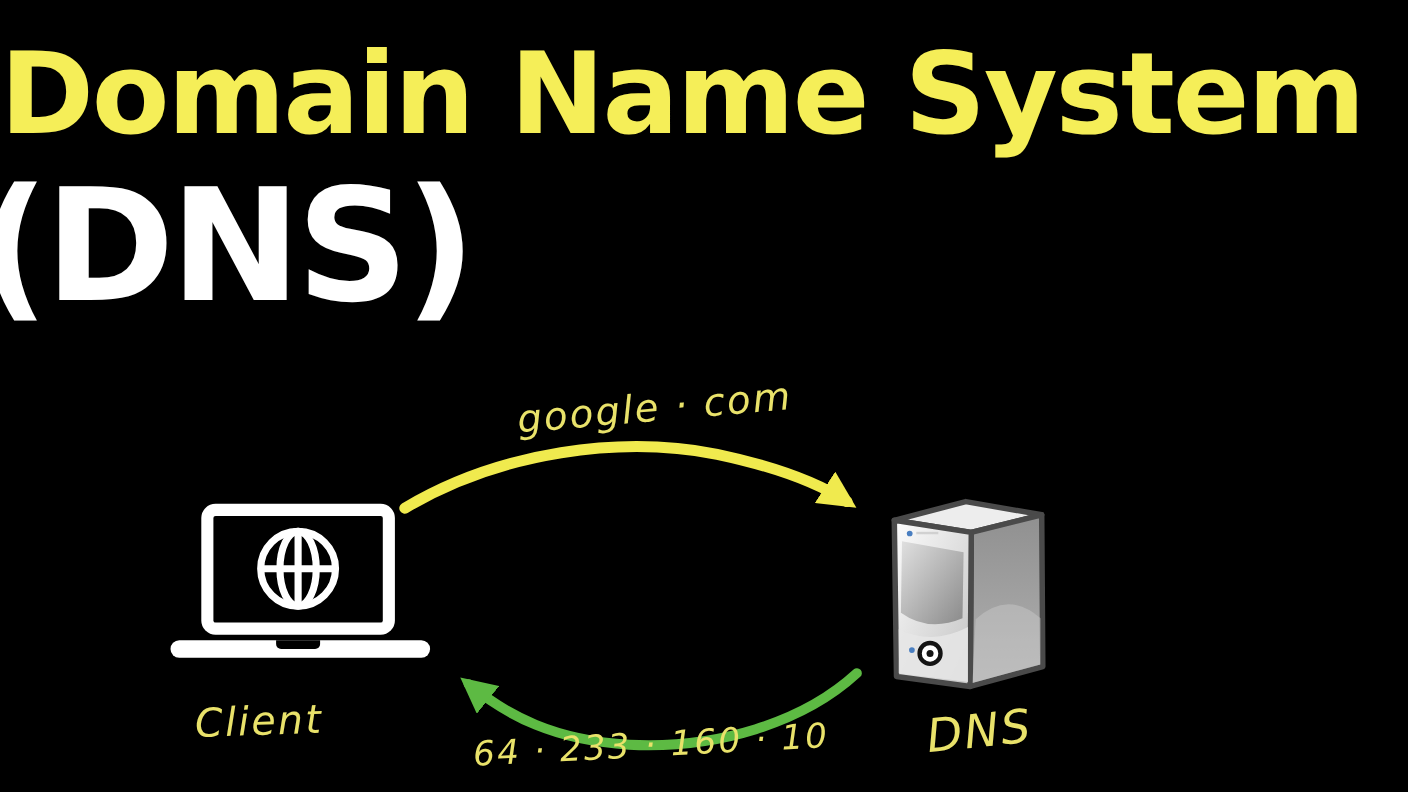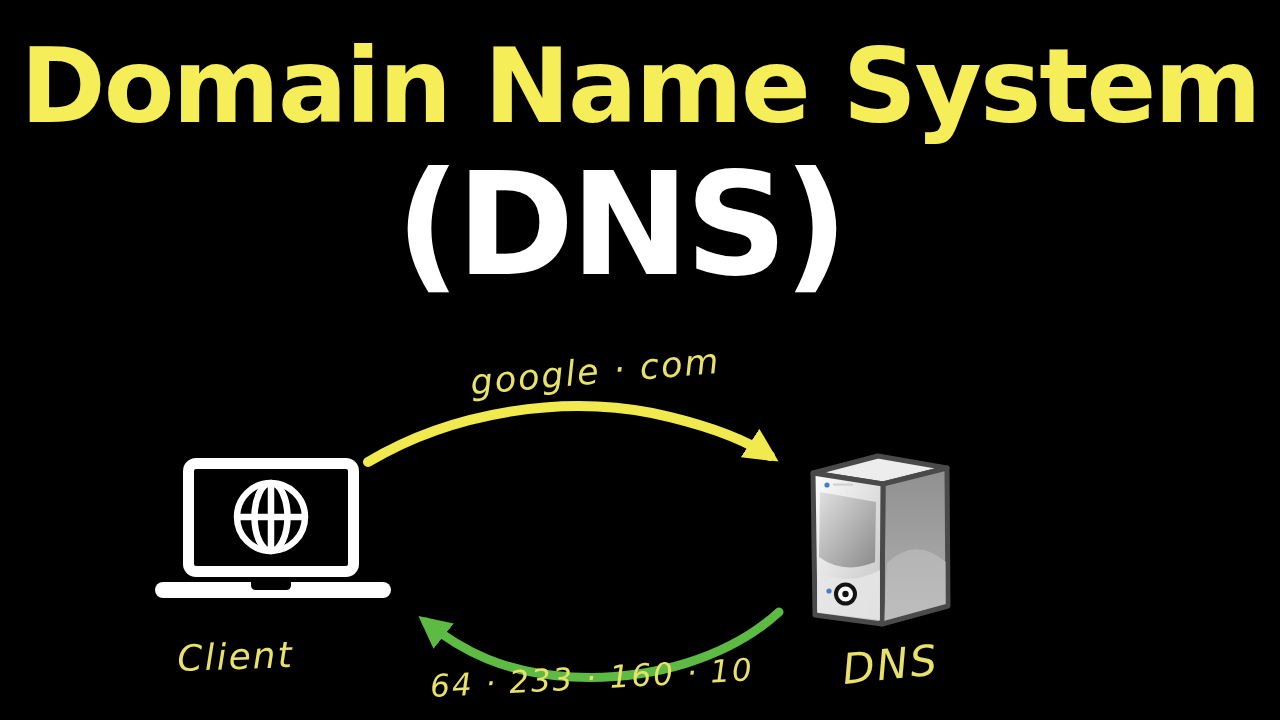--- a/index.html
+++ b/index.html
@@ -13,21 +13,20 @@
     height: 720px;
     background: var(--background, #000);
     overflow: hidden;
     font-family: "DejaVu Sans", sans-serif;
   }
   .title-block {
     position: absolute;
     top: 30px;
     left: 0;
     width: 1280px;
-    text-align: center;
   }
   .title-line1 {
     font-size: 103px;
     line-height: 1.1;
     font-weight: bold;
     color: var(--title-yellow, #f5ee58);
     letter-spacing: -2px;
     white-space: nowrap;
   }
   .title-line2 {

